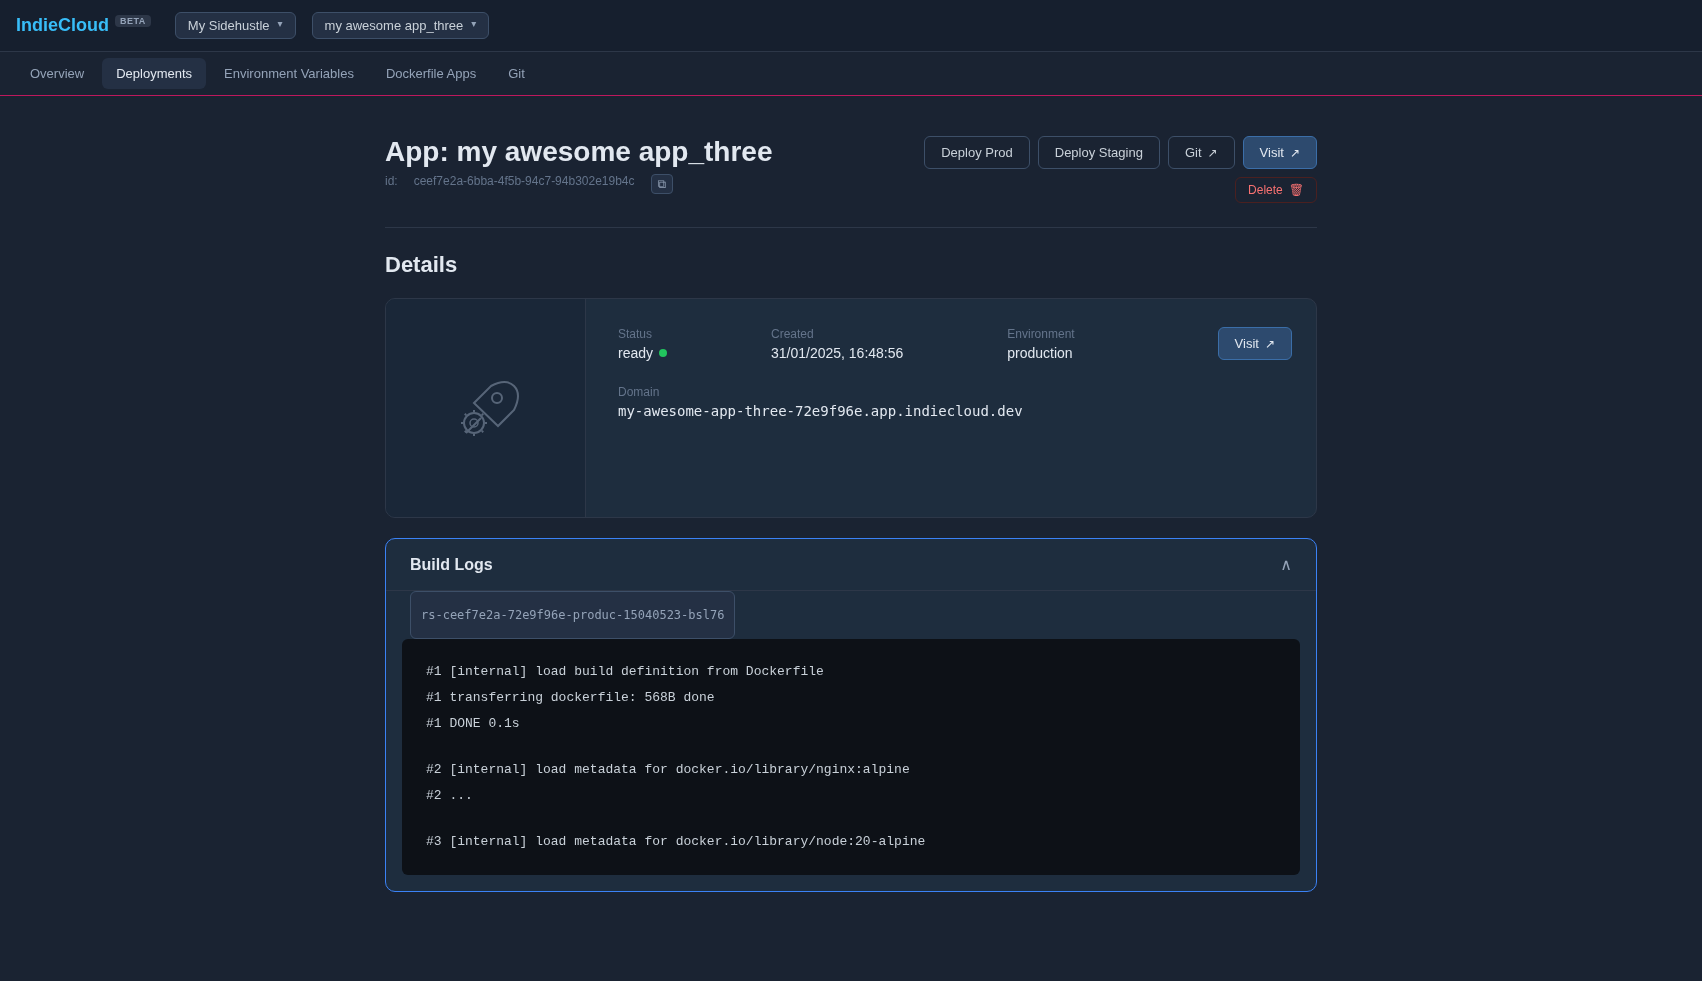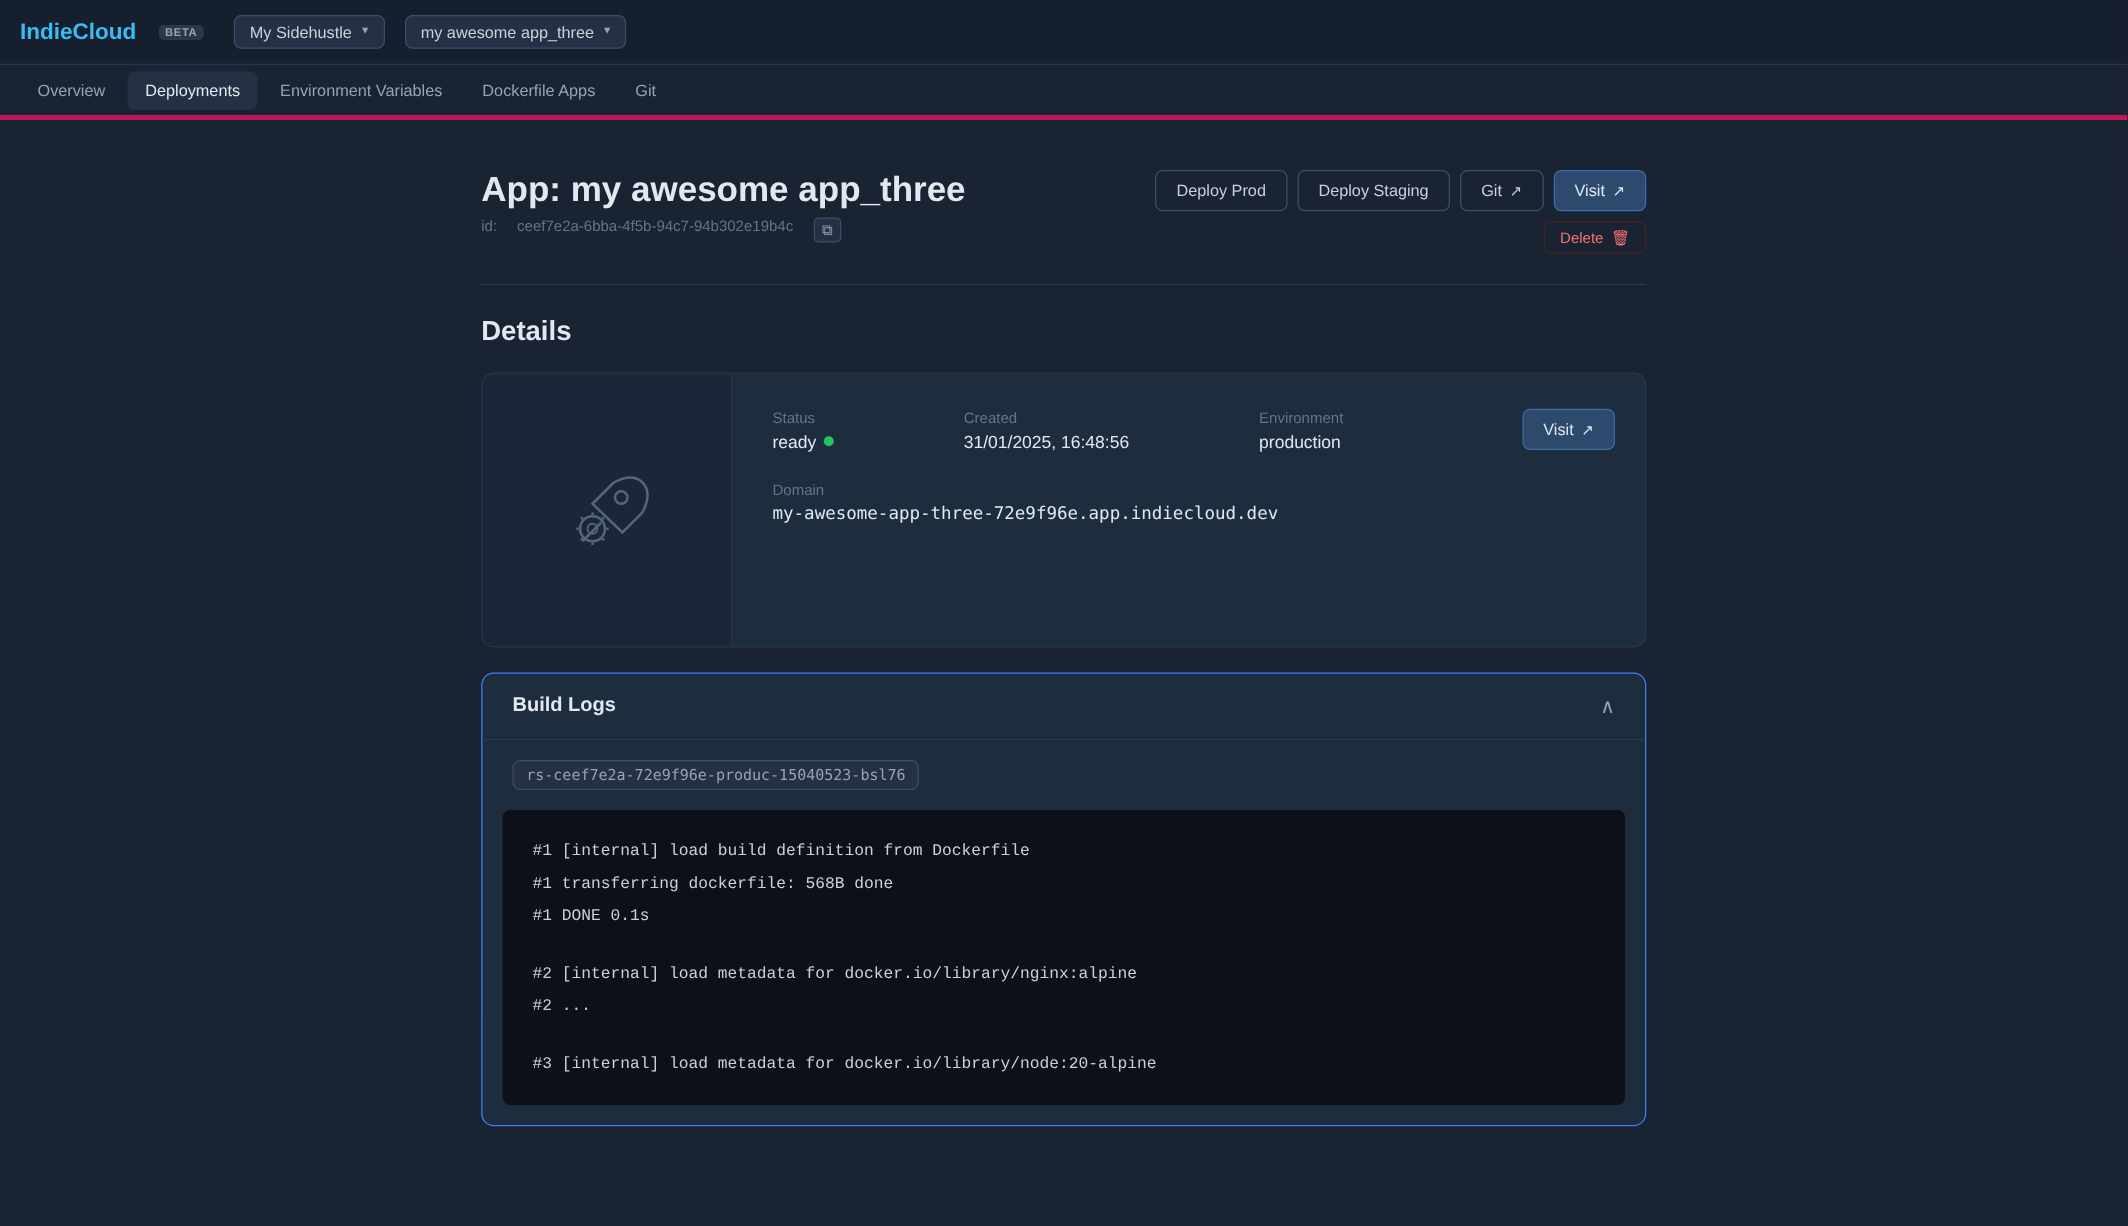--- a/index.html
+++ b/index.html
@@ -16,22 +16,22 @@
       background: #161f2e;
       border-bottom: 1px solid #2d3748;
       display: flex;
       align-items: center;
       padding: 0 16px;
       height: 52px;
       gap: 16px;
     }
     .logo {
       display: flex;
-      align-items: center;
-      gap: 14px;
+      align-items: flex-start;
+      gap: 2px;
       margin-right: 8px;
     }
     .logo-text {
       font-size: 18px;
       font-weight: 700;
       color: #e2e8f0;
     }
     .logo-text span {
       color: #38bdf8;
     }
@@ -59,21 +59,21 @@
       font-size: 13px;
     }
     .dropdown .arrow {
       color: #94a3b8;
       font-size: 10px;
     }
 
     
     .sub-nav {
       background: #1a2332;
-      border-bottom: 4px solid #be185d;
+      border-bottom: 1px solid #be185d;
       display: flex;
       align-items: center;
       padding: 0 16px;
       height: 44px;
       gap: 4px;
     }
     .sub-nav-item {
       padding: 8px 14px;
       border-radius: 6px;
       cursor: pointer;
@@ -265,25 +265,25 @@
     }
     .collapse-icon {
       color: #94a3b8;
       font-size: 16px;
     }
     .log-tag {
       display: inline-block;
       background: #243044;
       border: 1px solid #3d4f68;
       border-radius: 6px;
-      padding: 4px 10px;
+      padding: 16px 10px;
       font-size: 12px;
       color: #94a3b8;
       font-family: monospace;
-      margin: 16px 24px;
+      margin: 0 24px;
     }
     .log-terminal {
       background: #0d1117;
       margin: 0 16px 16px 16px;
       border-radius: 6px;
       padding: 20px 24px;
       font-family: 'Courier New', Courier, monospace;
       font-size: 13px;
       color: #c9d1d9;
       line-height: 2;

